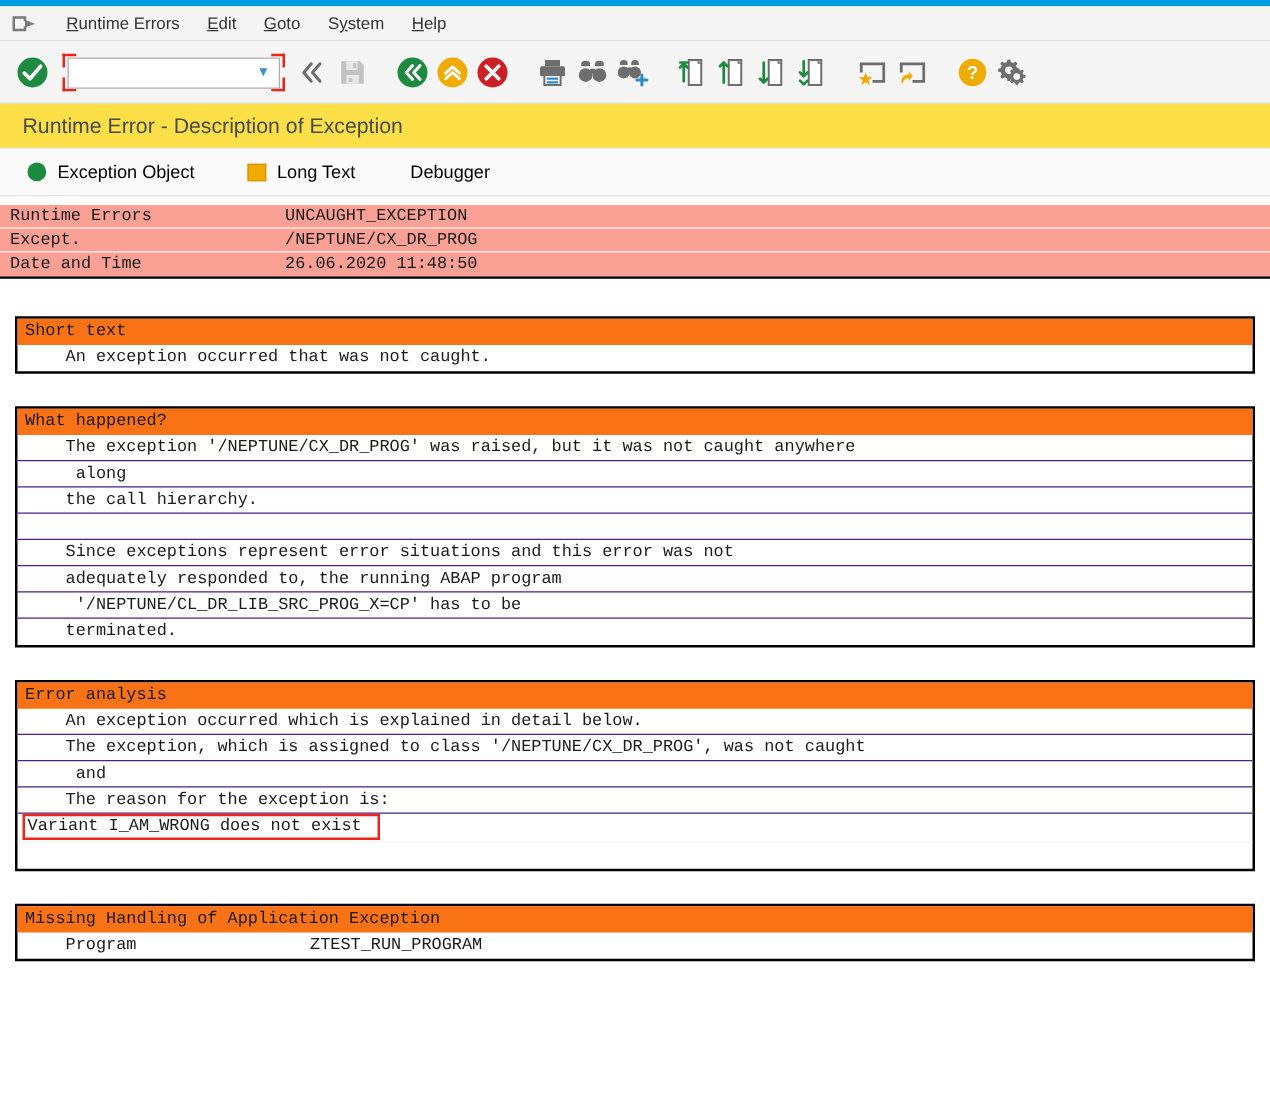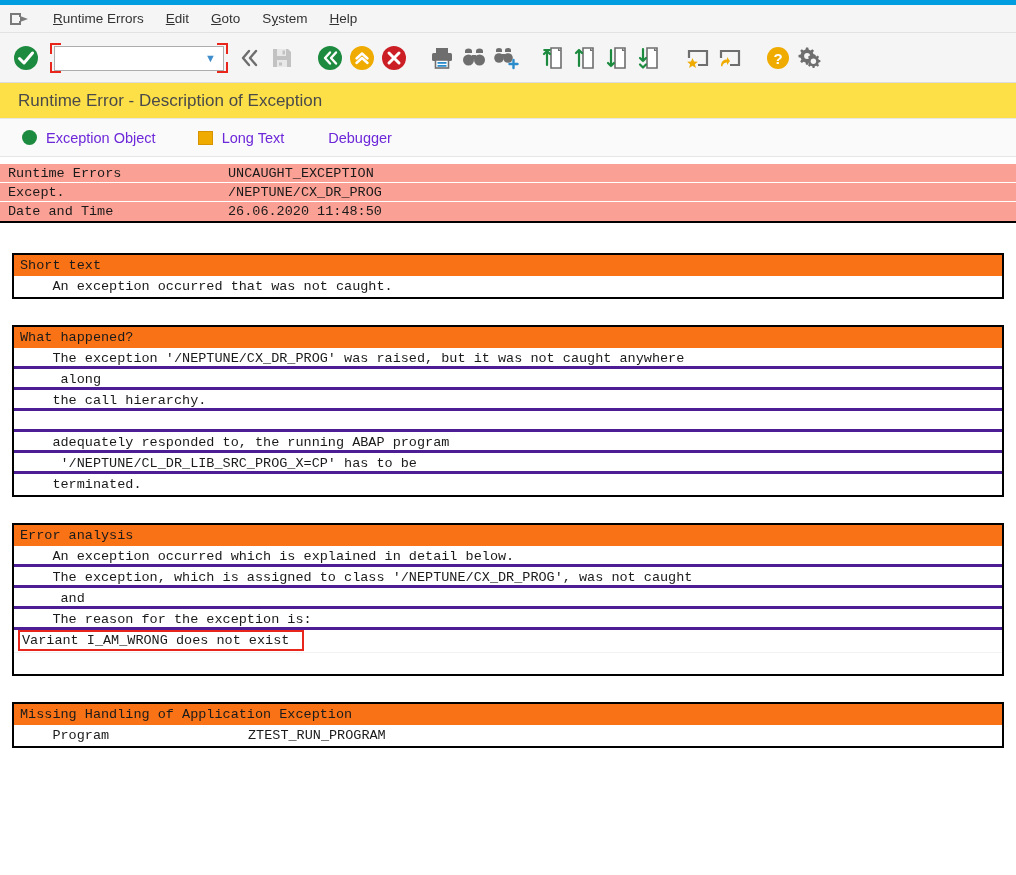--- a/index.html
+++ b/index.html
@@ -105,21 +105,21 @@
   .action-row {
     height: 38px;
     background: #fafafa;
     border-bottom: 1px solid #e6e6e6;
     display: flex; align-items: center;
     padding-left: 22px;
   }
   .act {
     display: flex; align-items: center;
     font-size: 14.5px;
-    color: #6d28d9;
+    color: #000000;
     margin-right: 42px;
   }
   .act .dot {
     width: 15px; height: 15px;
     border-radius: 50%;
     background: #1d8b3f;
     margin-right: 9px;
     flex: 0 0 auto;
   }
   .act .sq {
@@ -175,21 +175,21 @@
     white-space: pre;
   }
   .panel-line {
     font-family: "Liberation Mono", monospace;
     font-size: 13.5px;
     color: #1a1a1a;
     height: 21px;
     line-height: 21px;
     padding-left: 6px;
     white-space: pre;
-    border-bottom: 3px solid #4c1d95;
+    border-bottom: 1px solid #4c1d95;
   }
   .panel-line:last-child { border-bottom: none; }
   .panel-line.boxed {
     display: inline-block;
     border: 2px solid #e8261c;
     padding-left: 2px;
     padding-right: 13px;
     margin-left: 4px;
     height: 21px;
     line-height: 17px;
@@ -443,20 +443,21 @@
   </div>
 
   <div class="spacer-26"></div>
 
   <div class="panel">
     <div class="panel-head">What happened?</div>
     <div class="panel-line">    The exception '/NEPTUNE/CX_DR_PROG' was raised, but it was not caught anywhere</div>
     <div class="panel-line">     along</div>
     <div class="panel-line">    the call hierarchy.</div>
     <div class="panel-line">&nbsp;</div>
+    <div class="panel-line">    Since exceptions represent error situations and this error was not</div>
     <div class="panel-line">    adequately responded to, the running ABAP program</div>
     <div class="panel-line">     '/NEPTUNE/CL_DR_LIB_SRC_PROG_X=CP' has to be</div>
     <div class="panel-line">    terminated.</div>
   </div>
 
   <div class="spacer-26"></div>
 
   <div class="panel">
     <div class="panel-head">Error analysis</div>
     <div class="panel-line">    An exception occurred which is explained in detail below.</div>

